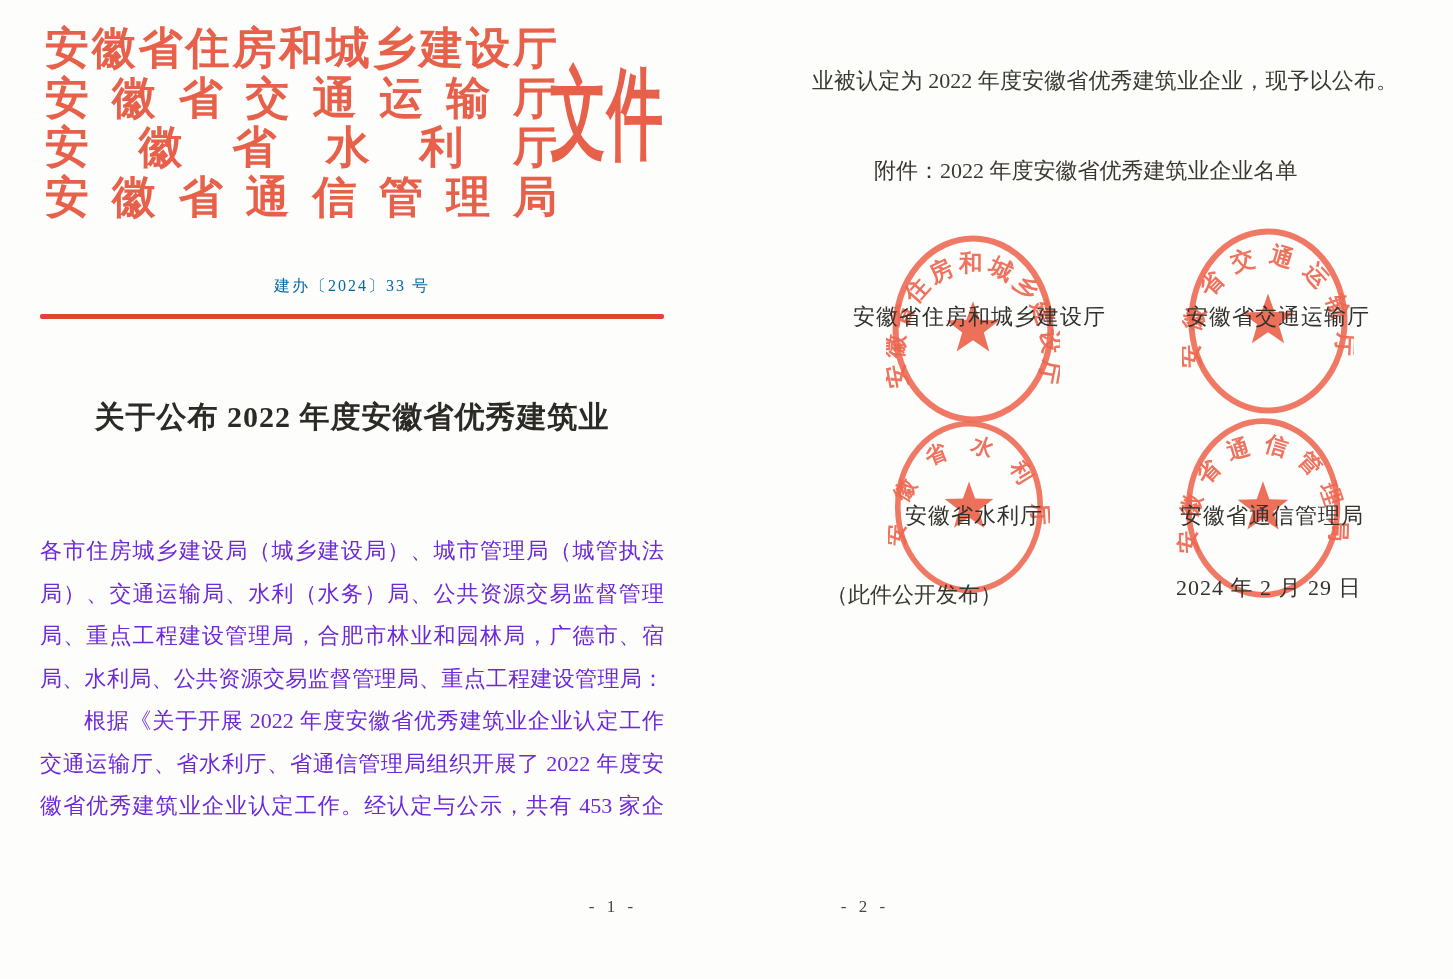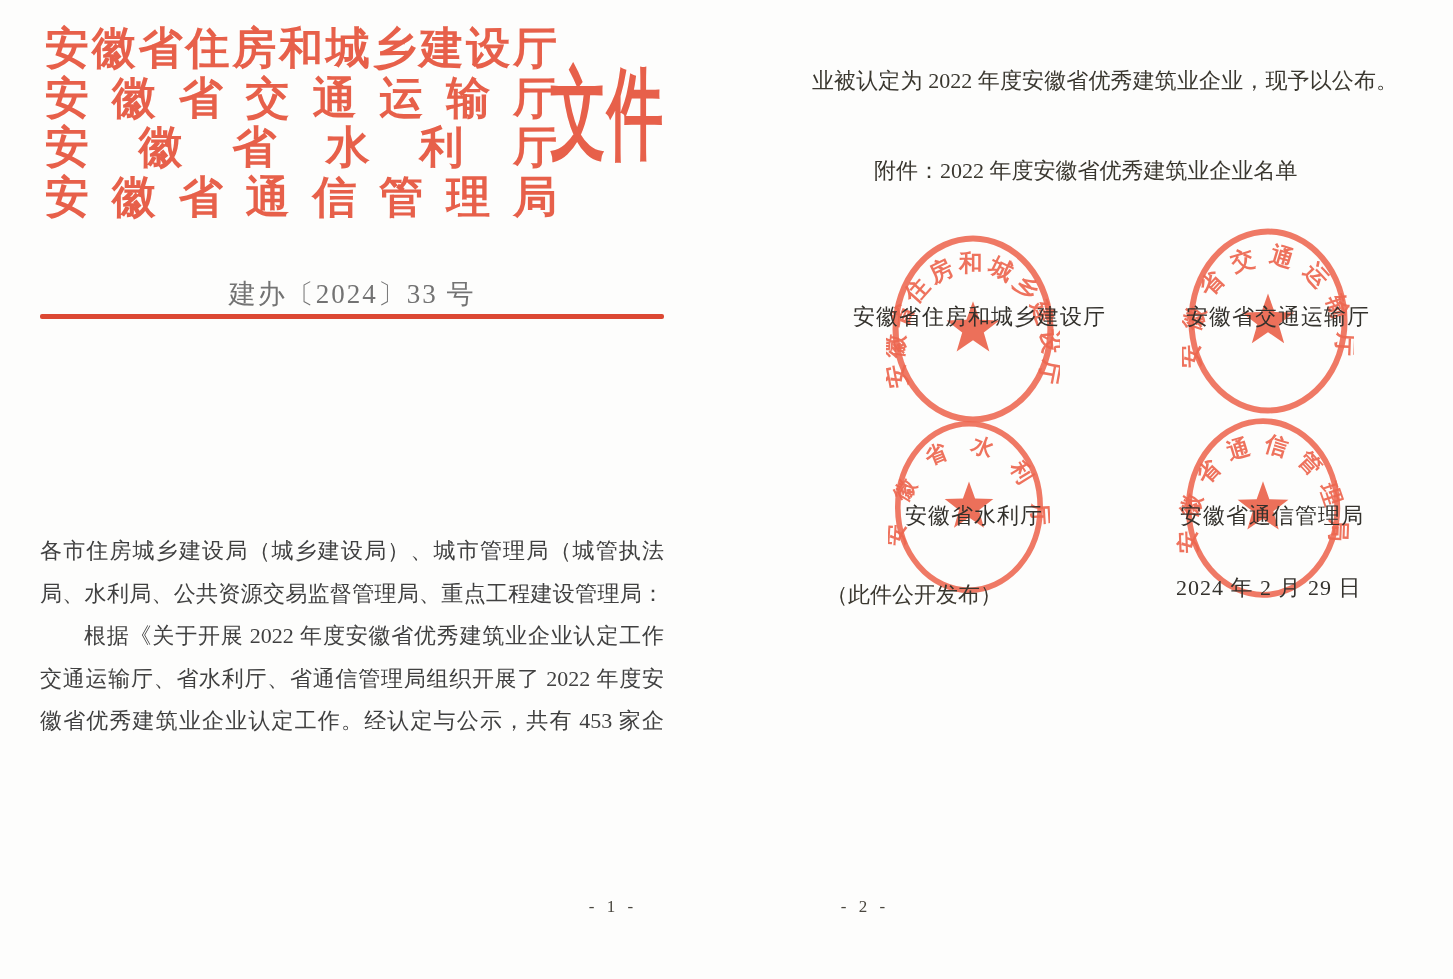--- a/index.html
+++ b/index.html
@@ -19,34 +19,34 @@
     white-space:nowrap;
   }
   .file-char{
     position:absolute;left:550px;top:60px;
     color:#e7604a;font-weight:bold;font-size:100px;line-height:110px;
     letter-spacing:2px;white-space:nowrap;
     transform:scaleX(0.56);transform-origin:left center;
   }
   .doc-number{
     position:absolute;left:40px;top:276px;width:624px;
-    text-align:center;font-size:27px;letter-spacing:2px;color:#737373;
+    text-align:center;font-size:16px;letter-spacing:2px;color:#0369a1;
   }
   .red-rule{
     position:absolute;left:40px;top:314px;width:624px;height:5px;
     background:#dc4833;border-radius:2px;
   }
   .doc-title{
     position:absolute;left:40px;top:392px;width:624px;margin:0;
     text-align:center;font-size:30px;font-weight:bold;line-height:49px;
     color:#2c2a26;letter-spacing:1px;
   }
   .body-block{
     position:absolute;left:40px;top:530px;width:624px;
-    font-size:22px;line-height:42.5px;color:#404040;
+    font-size:22px;line-height:42.5px;color:#6d28d9;
   }
   .jline{
     text-align:justify;text-align-last:justify;height:42.5px;overflow:hidden;
     white-space:nowrap;
   }
   .jline.indent{text-indent:44px;}
   .page-num{
     position:absolute;top:897px;width:90px;text-align:center;
     font-size:17px;letter-spacing:4px;color:#4a473f;
   }
@@ -93,24 +93,27 @@
       <div class="lh-line">安徽省水利厅</div>
       <div class="lh-line">安徽省通信管理局</div>
     </div>
     <div class="file-char">文件</div>
 
     <div class="doc-number">建办〔2024〕33 号</div>
 
     <div class="red-rule"></div>
 
     <h1 class="doc-title">
+      <div>关于公布 2022 年度安徽省优秀建筑业</div>
     </h1>
 
     <div class="body-block">
       <div class="jline">各市住房城乡建设局（城乡建设局）、城市管理局（城管执法</div>
+      <div class="jline">局）、交通运输局、水利（水务）局、公共资源交易监督管理</div>
+      <div class="jline">局、重点工程建设管理局，合肥市林业和园林局，广德市、宿</div>
       <div class="jline">局、水利局、公共资源交易监督管理局、重点工程建设管理局：</div>
       <div class="jline indent">根据《关于开展 2022 年度安徽省优秀建筑业企业认定工作</div>
       <div class="jline">交通运输厅、省水利厅、省通信管理局组织开展了 2022 年度安</div>
       <div class="jline">徽省优秀建筑业企业认定工作。经认定与公示，共有 453 家企</div>
     </div>
 
     <div class="page-num page-num-1">- 1 -</div>
   </section>
 
   <section>

